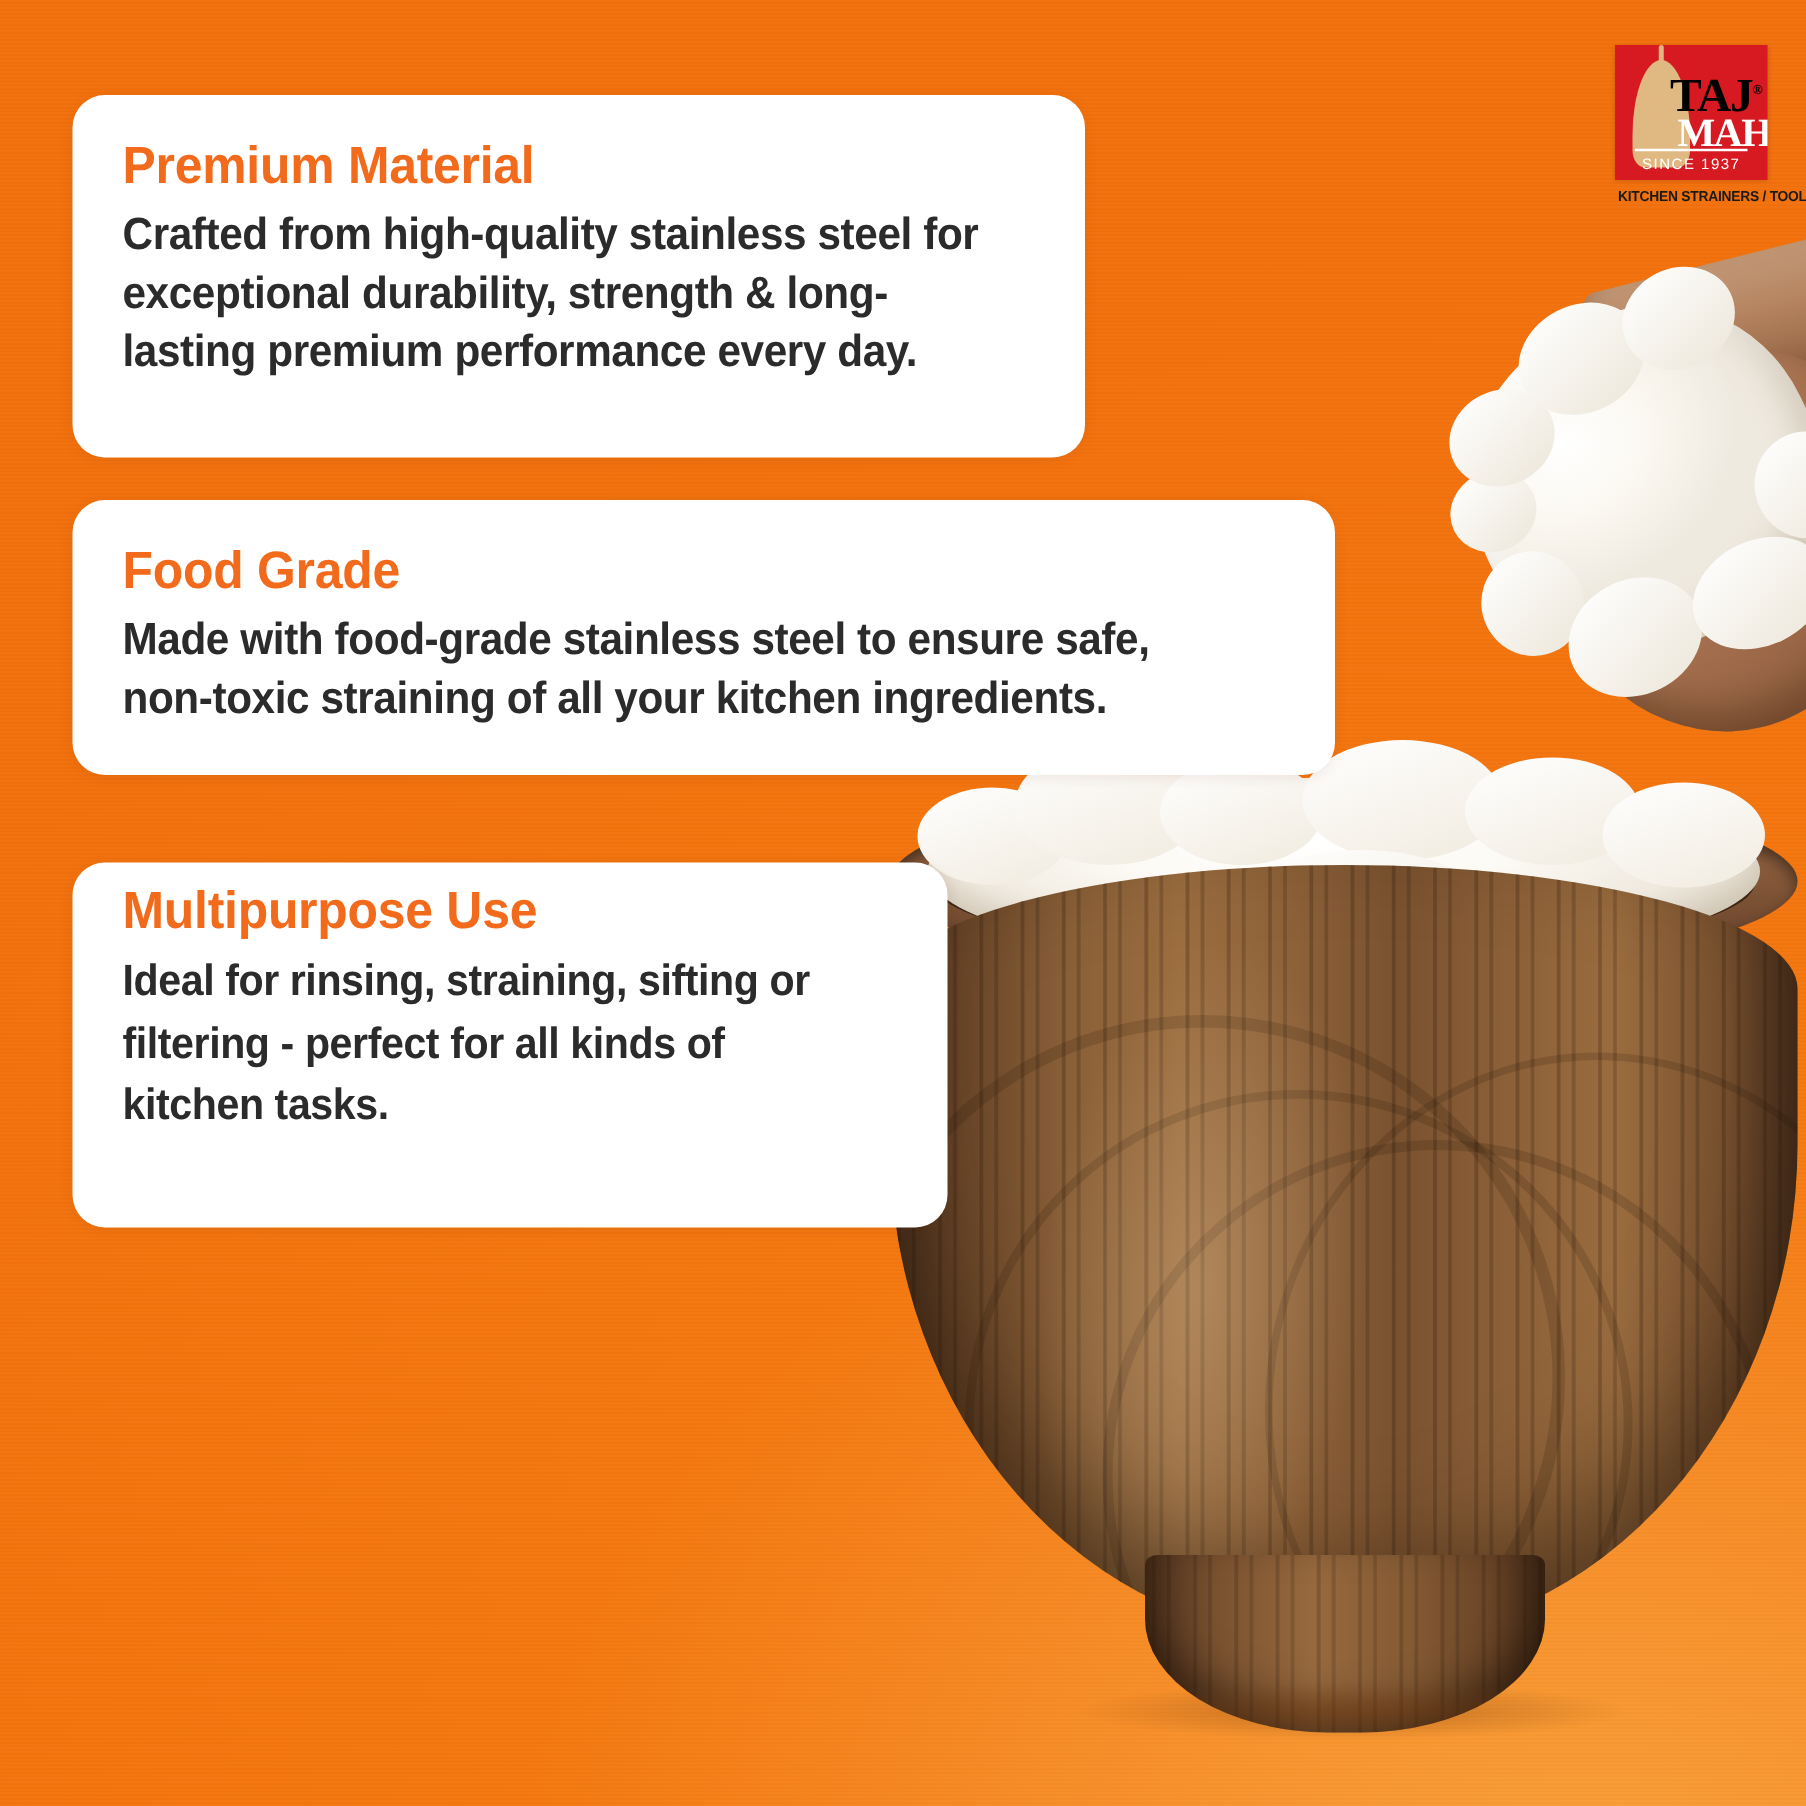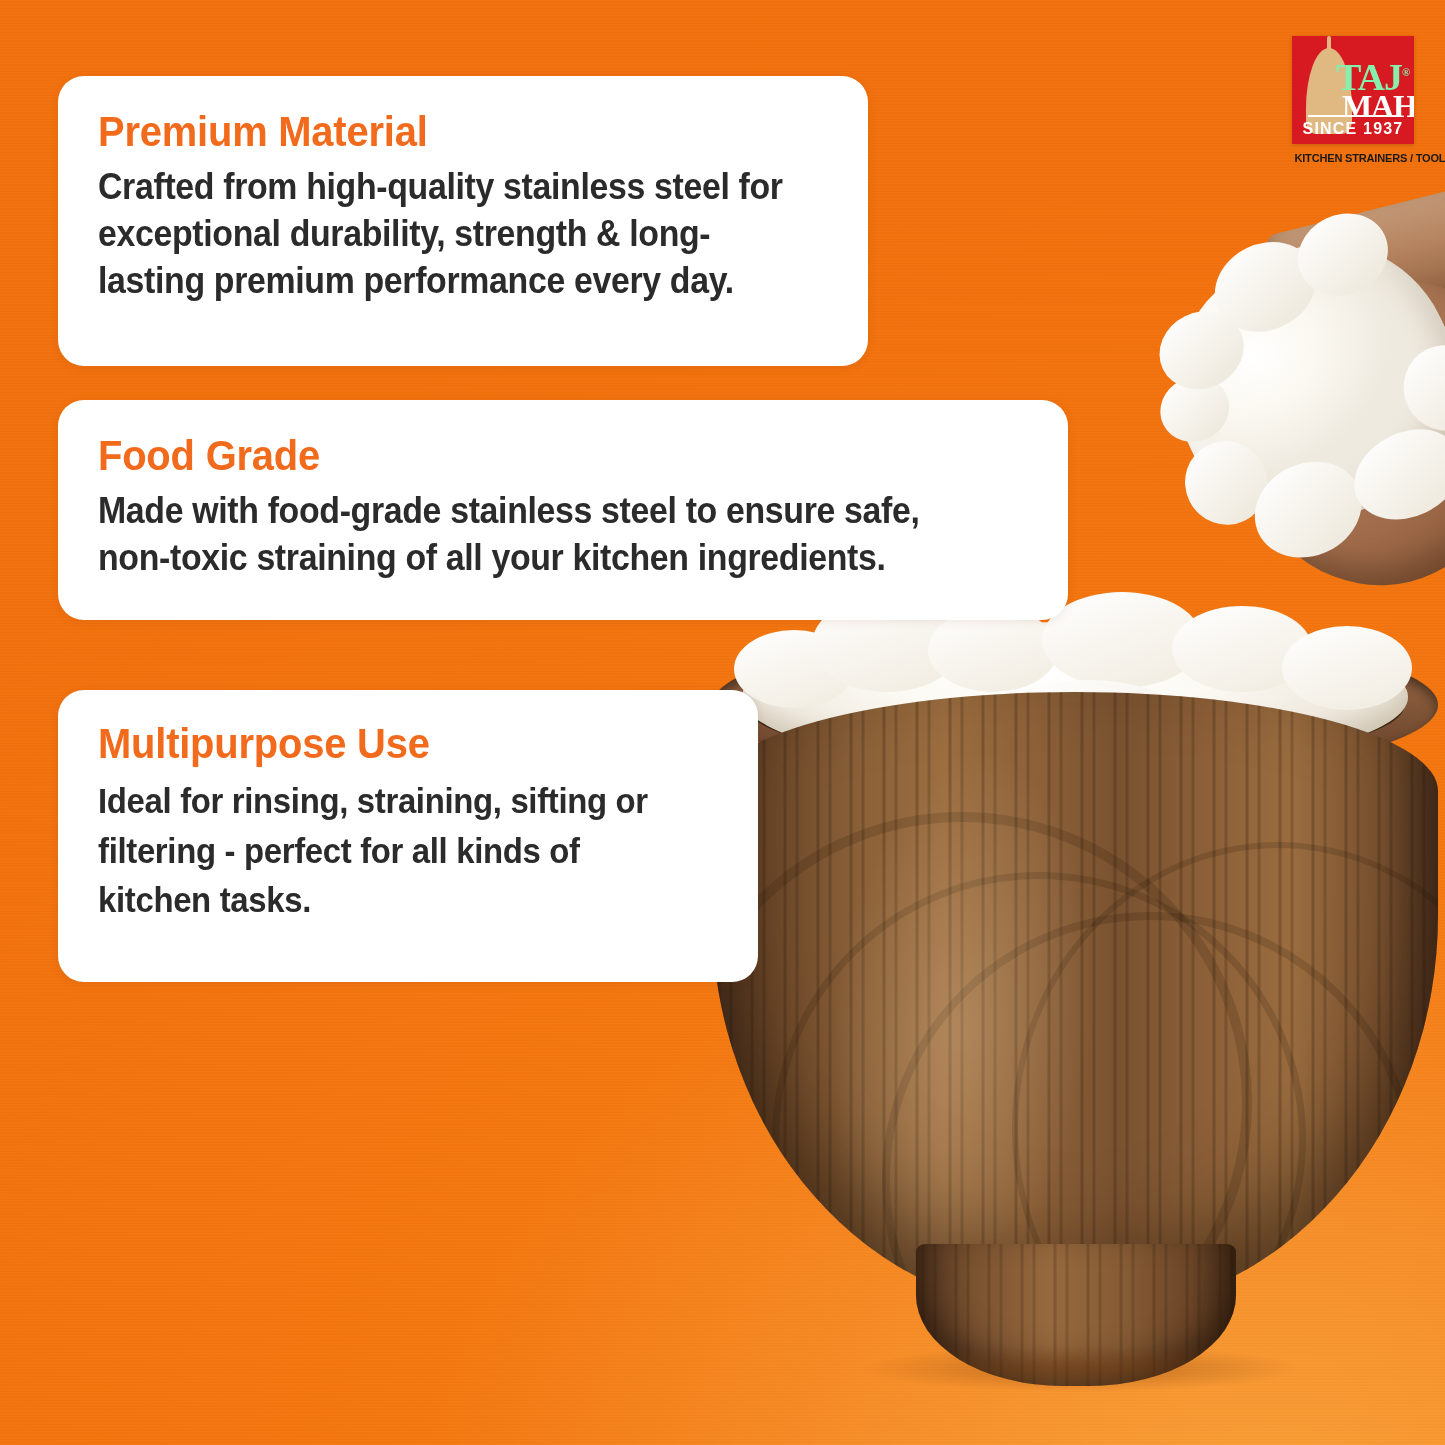--- a/index.html
+++ b/index.html
@@ -143,21 +143,21 @@
   
   .cards{position:absolute;left:0;top:0;z-index:4;}
   .card{
     position:absolute;background:#FFFFFF;border-radius:26px;
     box-shadow:0 2px 10px rgba(120,50,5,.10);
   }
   .card-1{left:58px;top:76px;width:810px;height:290px;}
   .card-2{left:58px;top:400px;width:1010px;height:220px;}
   .card-3{left:58px;top:690px;width:700px;height:292px;}
   .card-inner{position:relative;padding:34px 40px 0 40px;}
-  .card-3 .card-inner{padding-top:32px;}
+  .card-3 .card-inner{padding-top:16px;}
   h2.c-title{
     margin:0 0 10px 0;
     font-family:"Liberation Sans", sans-serif;
     font-weight:700;font-size:42px;line-height:1.05;
     letter-spacing:-0.2px;color:#F26A1B;
     transform:scaleX(.95);transform-origin:left center;
   }
   p.c-body{
     margin:0;color:#2B2B2B;
     font-family:"Liberation Sans", sans-serif;
@@ -182,33 +182,33 @@
     position:absolute;left:14px;top:12px;width:46px;height:86px;
     background:#E0B982;
     border-radius:50% 50% 22% 22% / 70% 70% 16% 16%;
   }
   .dome:after{
     content:"";position:absolute;left:50%;top:-12px;width:4px;height:18px;
     background:#E0B982;transform:translateX(-50%);border-radius:2px;
   }
   .taj{
     position:absolute;left:44px;top:22px;
-    color:#86efac;font-family:"Liberation Serif", serif;font-weight:700;
+    color:#000000;font-family:"Liberation Serif", serif;font-weight:700;
     font-size:38px;line-height:1;letter-spacing:-1px;
   }
   .taj sup{font-size:11px;vertical-align:super;}
   .mahal{
     position:absolute;left:14px;top:54px;
     color:#fff;font-family:"Liberation Serif", serif;font-weight:700;
     font-size:32px;line-height:1;letter-spacing:-1.2px;padding-left:36px;
   }
   .since{
     position:absolute;left:0;right:0;bottom:6px;text-align:center;
-    color:#fff;font-family:"Liberation Sans", sans-serif;font-weight:700;
-    font-size:16px;letter-spacing:1.2px;
+    color:#fff;font-family:"Liberation Sans", sans-serif;font-weight:400;
+    font-size:12px;letter-spacing:1.2px;
   }
   .since:before{
     content:"";position:absolute;left:16px;right:16px;top:-5px;height:2px;background:#fff;
   }
   .logo-tagline{
     margin-top:8px;text-align:center;color:#1A1A1A;
     font-family:"Liberation Sans", sans-serif;font-weight:700;
     font-size:11.5px;letter-spacing:-0.2px;white-space:nowrap;
     transform:scaleX(.96);
   }

